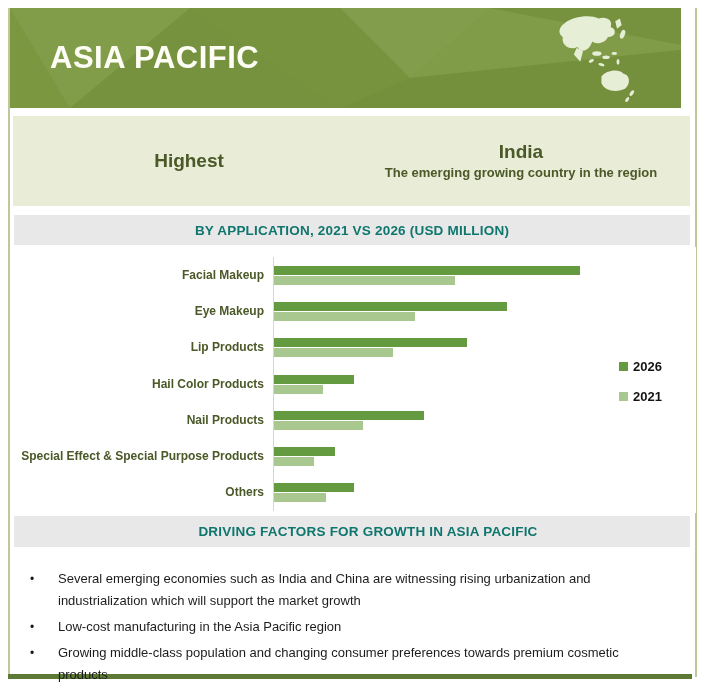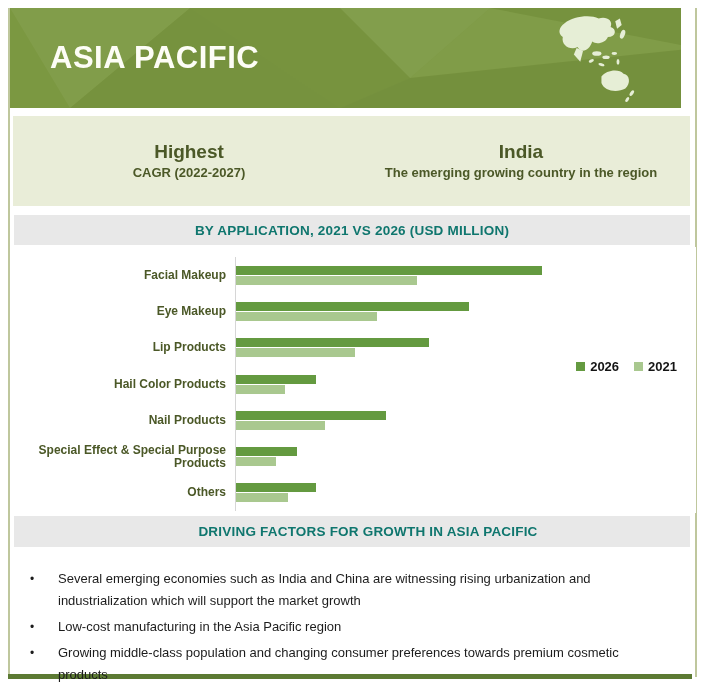--- a/index.html
+++ b/index.html
@@ -29,26 +29,26 @@
   
   .section-bar { position:absolute; left:14px; width:676px; background:#e8e8e8;
     display:flex; align-items:center; justify-content:center; }
   .section-bar.chart-title-bar   { top:215px; height:30px; }
   .section-bar.driving-title-bar { top:516px; height:31px;padding-left:32px; }
   .section-bar span { color:#0f766e; font-size:13.5px; font-weight:bold; letter-spacing:0.2px; }
 
   
   .chart { position:absolute; left:10px; top:247px; width:686px; height:266px; background:#ffffff; padding-top:10px; }
   .chart-row { display:flex; align-items:center; height:36.3px; }
-  .chart-category-label { width:225px; padding-right:9px; text-align:right;
+  .chart-category-label { width:263px; padding-right:9px; text-align:right;
     color:#4b5827; font-size:12px; font-weight:bold; line-height:13px; }
   .bars { flex:1; border-left:1px solid #d6d6d6; align-self:stretch;
     display:flex; flex-direction:column; justify-content:center; gap:1px; }
   .bar { height:9px; }
-  .legend { position:absolute; right:19px; top:112px; display:flex; flex-direction:row; gap:15px; }
+  .legend { position:absolute; right:34px; top:112px; display:flex; flex-direction:column; gap:15px; }
   .legend-item { display:flex; align-items:center; gap:5px; }
   .legend-swatch { width:9px; height:9px; display:inline-block; }
   .legend-label { color:#151515; font-size:13px; font-weight:bold; }
 
   
   .bullets { position:absolute; left:30px; top:568px; width:640px; list-style:none; }
   .bullets li { position:relative; padding-left:28px; color:#1c1c1c;
     font-size:13px; line-height:22px; margin-bottom:4px; }
   .bullets li .marker { position:absolute; left:0; top:0; font-size:12px; color:#1c1c1c; }
 </style>
@@ -88,21 +88,20 @@
           <path d="M57,68 C62,61 76,59 81,65 C88,66 89,76 83,81 C74,86 60,84 57,75 Z"></path>
           <ellipse cx="90" cy="86" rx="1.8" ry="3.4" transform="rotate(35 90 86)"></ellipse>
           <ellipse cx="85" cy="93" rx="1.6" ry="3" transform="rotate(35 85 93)"></ellipse>
         </g>
       </svg>
     </div>
   </div>
 
   <div class="info-box left">
     <div class="info-title">Highest</div>
-    <div class="info-sub">CAGR (2022-2027)</div>
   </div>
   <div class="info-box right">
     <div class="info-title">India</div>
     <div class="info-sub">The emerging growing country in the region</div>
   </div>
 
   <div class="section-bar chart-title-bar">
     <span>BY APPLICATION, 2021 VS 2026 (USD MILLION)</span>
   </div>
 

